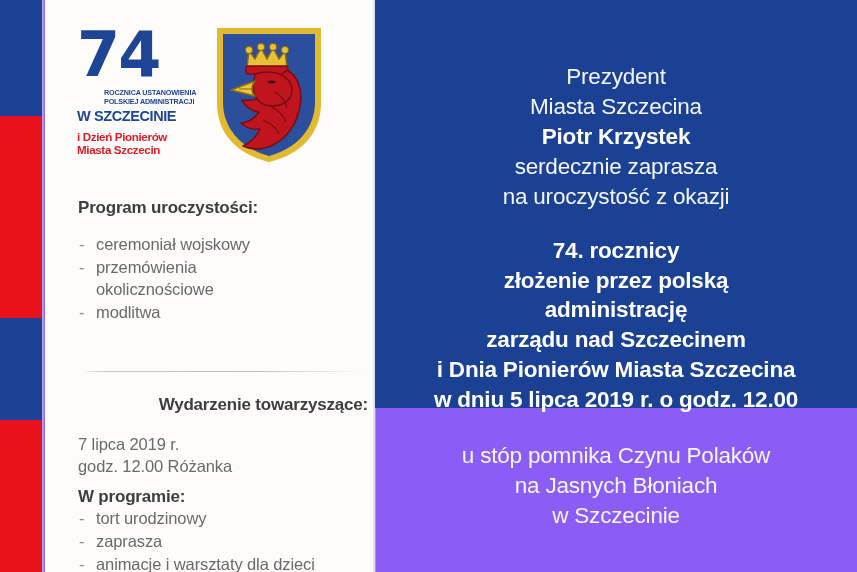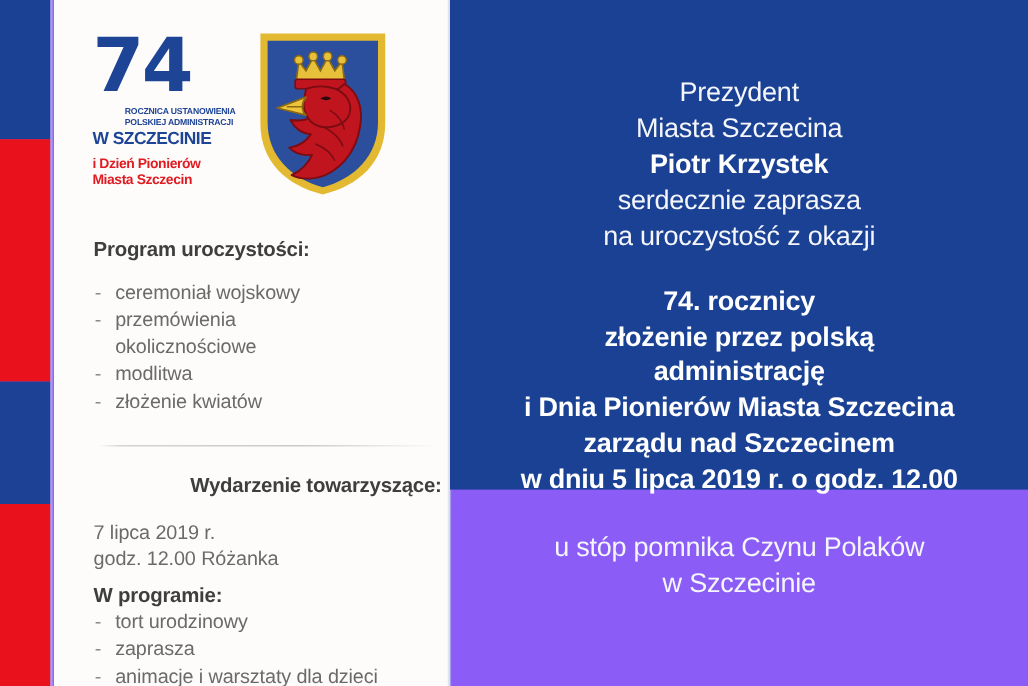--- a/index.html
+++ b/index.html
@@ -292,21 +292,20 @@
         </g>
       </svg>
     </div>
 
     <div class="sec sec-program">
       <div class="sec-head">Program uroczystości:</div>
       <ul class="bullets">
         <li>ceremoniał wojskowy</li>
         <li><span>przemówienia</span><br><span>okolicznościowe</span></li>
         <li>modlitwa</li>
-        <li>złożenie kwiatów</li>
       </ul>
     </div>
 
     <div class="hr"></div>
 
     <div class="sec sec-wyd">
       <div class="sec-head">Wydarzenie towarzyszące:</div>
       <div class="line-plain">7 lipca 2019 r.</div>
       <div class="line-plain">godz. 12.00 Różanka</div>
     </div>
@@ -331,26 +330,27 @@
         <div class="bp-line">Miasta Szczecina</div>
         <div class="bp-line bold">Piotr Krzystek</div>
         <div class="bp-line">serdecznie zaprasza</div>
         <div class="bp-line">na uroczystość z okazji</div>
       </div>
 
       <div class="bp-block main">
         <div class="bp-line bold">74. rocznicy</div>
         <div class="bp-line bold">złożenie przez polską</div>
         <div class="bp-line bold">administrację</div>
+        <div class="bp-line bold">zarządu nad Szczecinem</div>
         <div class="bp-line bold">i Dnia Pionierów Miasta Szczecina</div>
-        <div class="bp-line bold">zarządu nad Szczecinem</div>
         <div class="bp-line bold">w dniu 5 lipca 2019 r. o godz. 12.00</div>
       </div>
 
       <div class="bp-block place">
         <div class="bp-line">u stóp pomnika Czynu Polaków</div>
+        <div class="bp-line">na Jasnych Błoniach</div>
         <div class="bp-line">w Szczecinie</div>
       </div>
 
     </div>
   </div>
 
 </div>
 
 </body></html>

